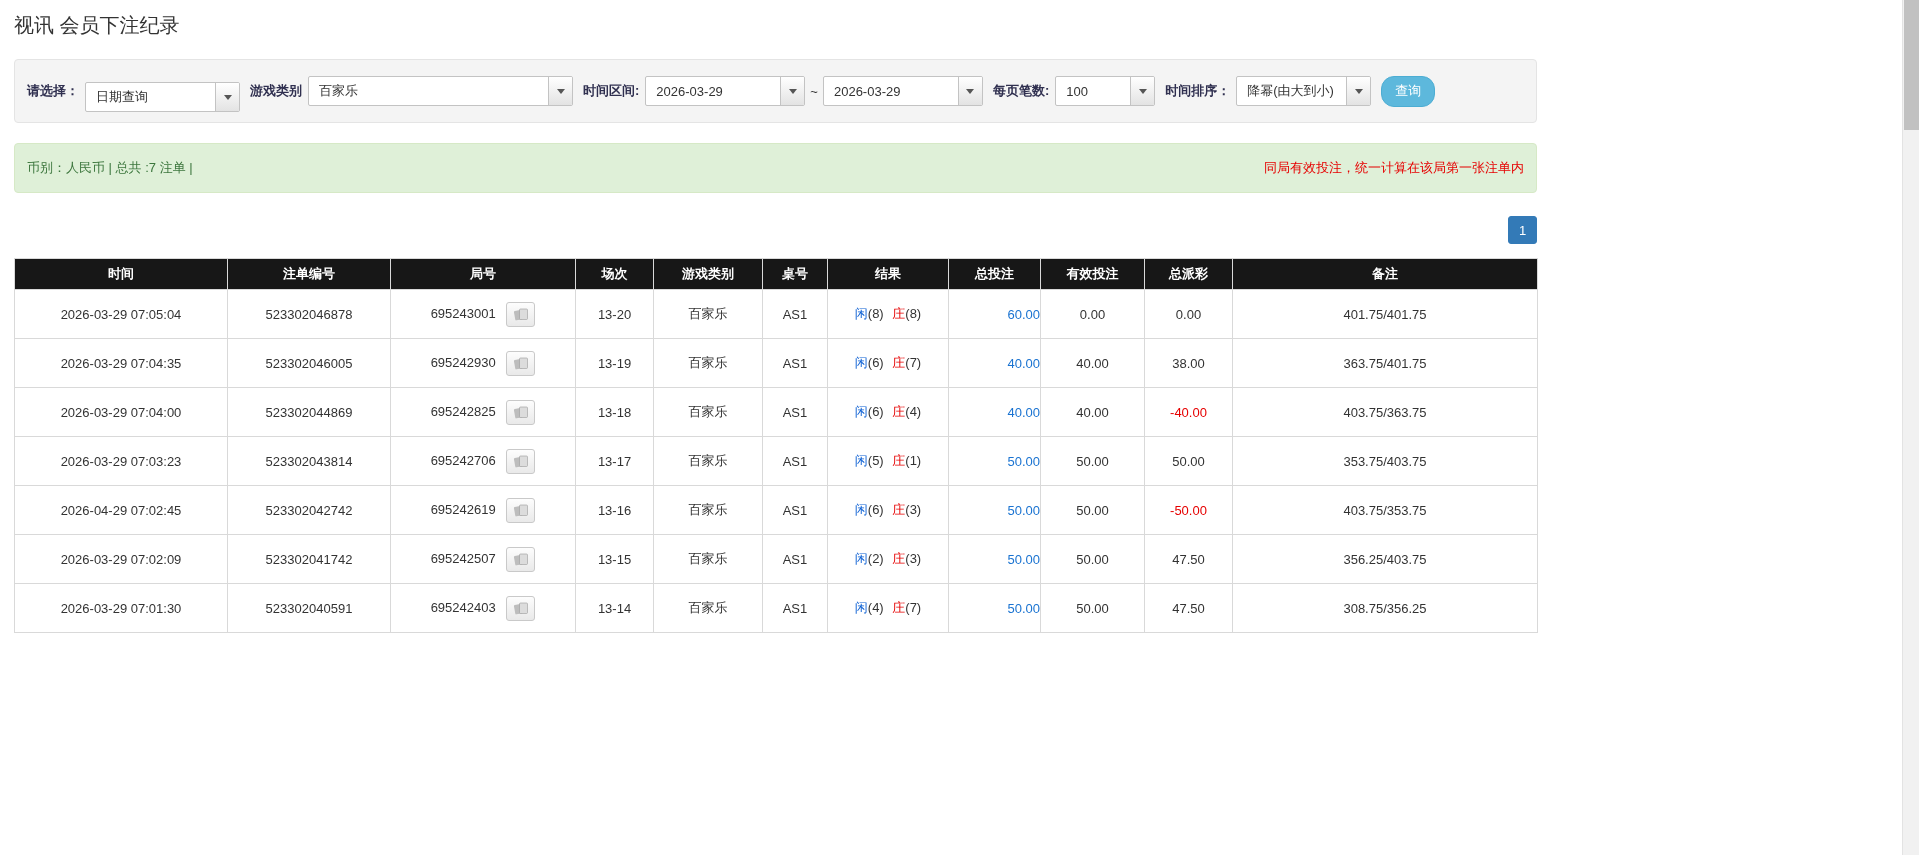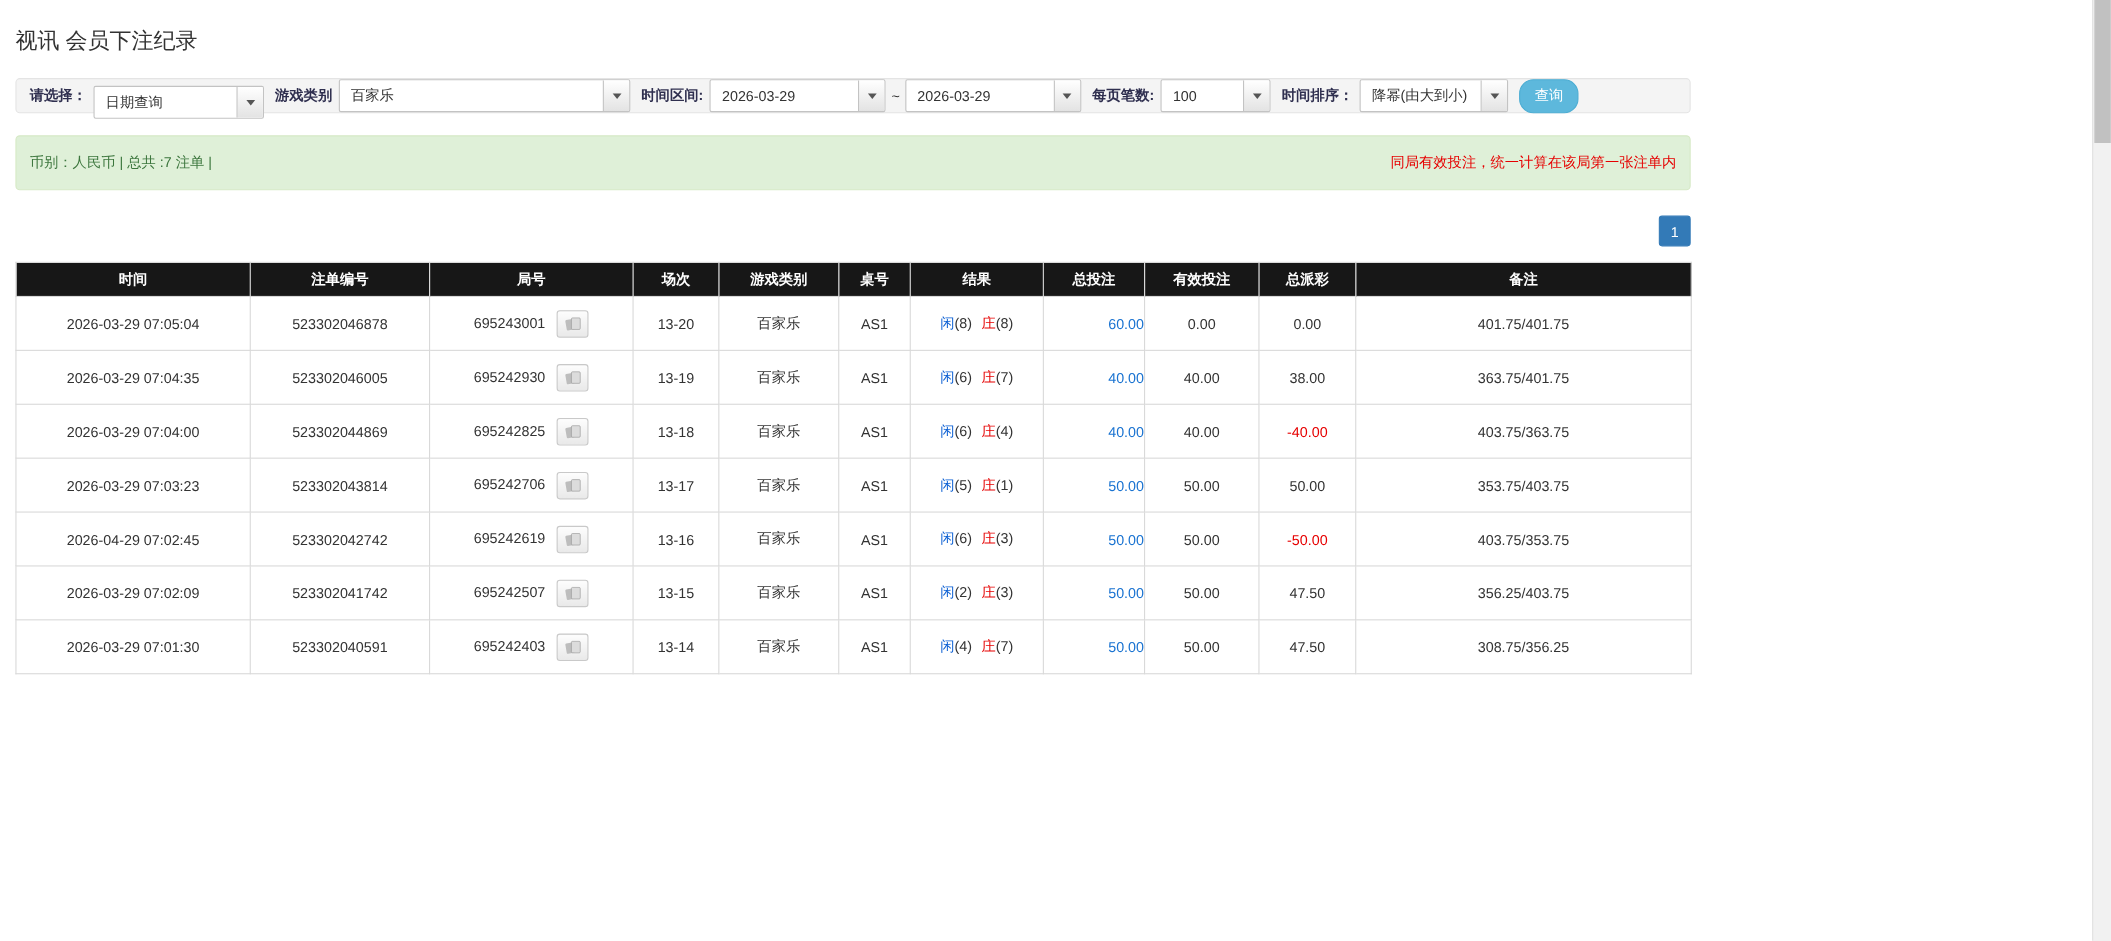--- a/index.html
+++ b/index.html
@@ -6,30 +6,30 @@
   html, body { width: 100%; height: 100%; }
   body {
     font-family: "Liberation Sans", "DejaVu Sans", sans-serif;
     background: #ffffff;
     color: #333;
     font-size: 13px;
     overflow: hidden;
     min-height: 855px;
     position: relative;
   }
-  .page { width: 1551px; padding: 24px 14px 0 14px; }
+  .page { width: 1551px; padding: 12px 14px 0 14px; }
 
   .page-title { font-size: 20px; font-weight: 400; color: #333; margin-bottom: 20px; }
 
   
   .filter-bar {
     background: #f4f4f4;
     border: 1px solid #e4e4e4;
     border-radius: 4px;
-    height: 32px;
+    height: 64px;
     display: flex;
     align-items: center;
     padding: 0 10px;
     width: 1523px;
   }
   .filter-label { font-weight: bold; color: #2f2f4f; white-space: nowrap; margin: 0 6px 0 10px; }
   .filter-label:first-child { margin-left: 2px; }
   .tilde { margin: 0 5px; color: #333; }
 
   .combo {

